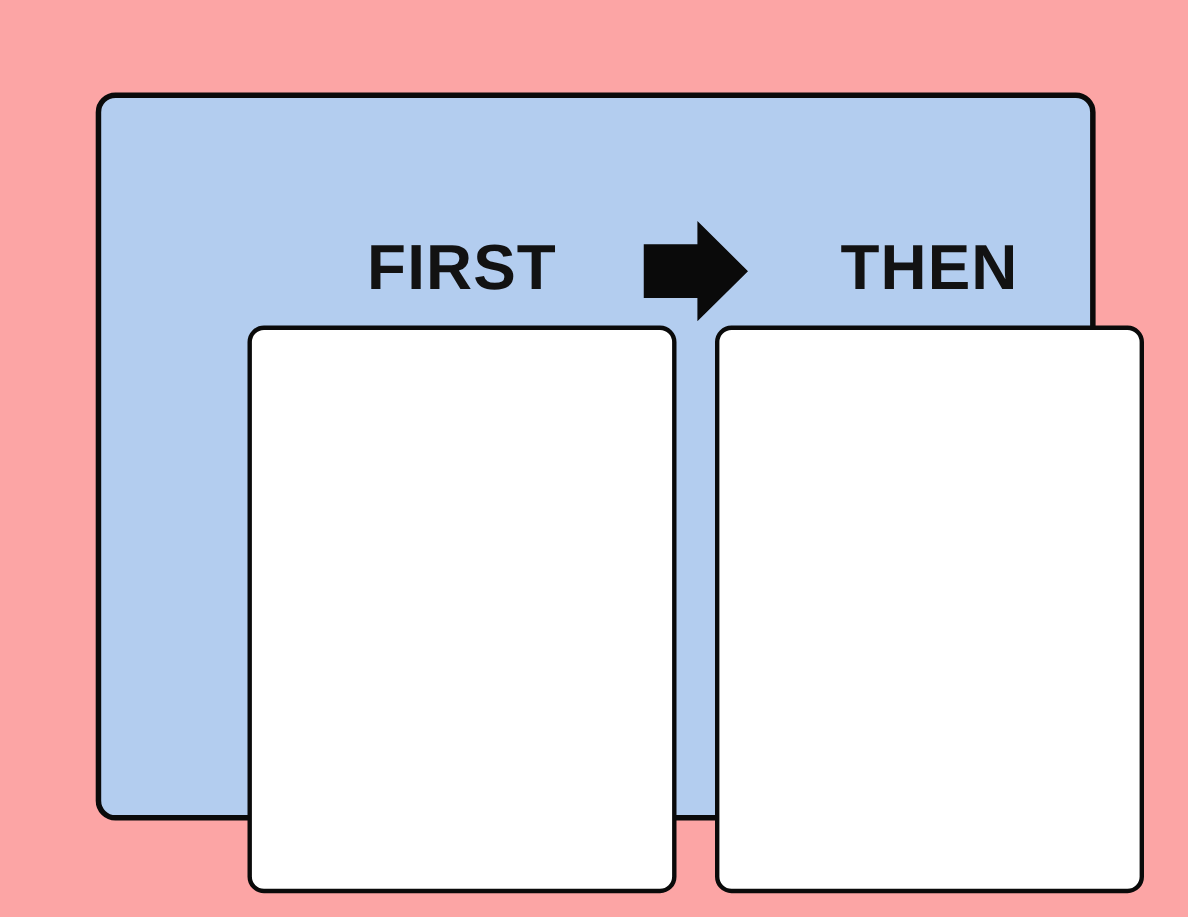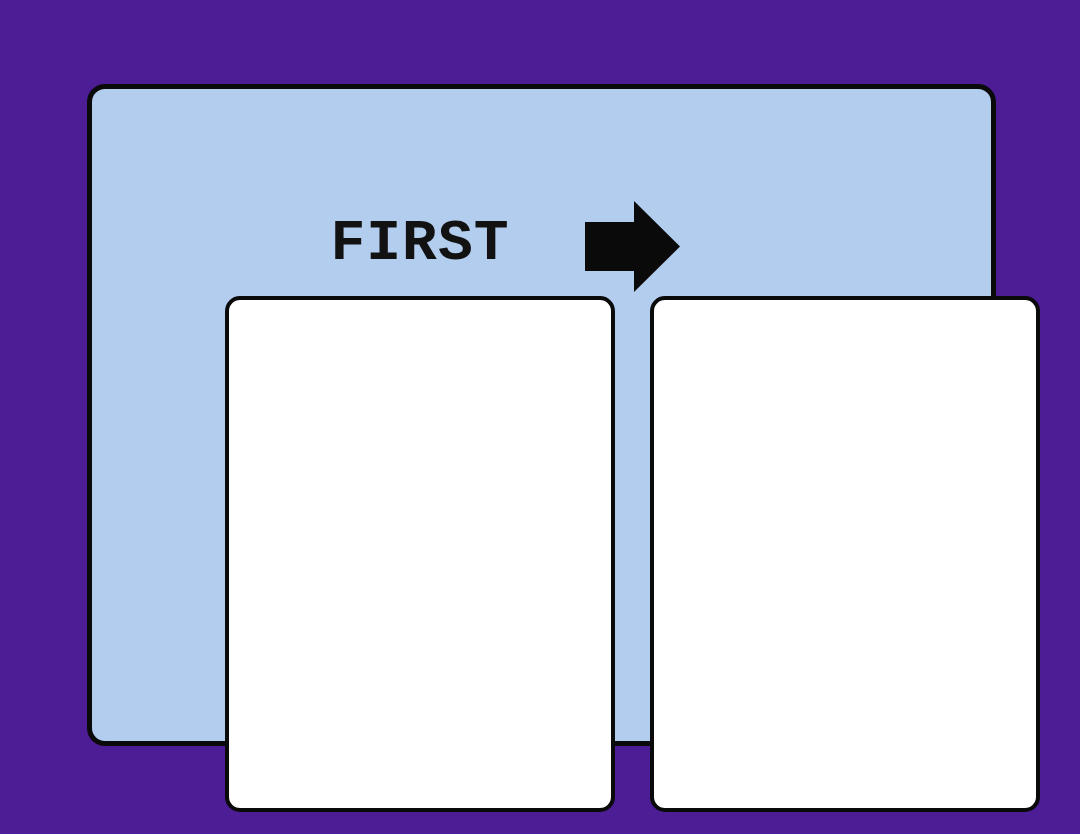--- a/index.html
+++ b/index.html
@@ -5,23 +5,22 @@
   html, body {
     margin: 0;
     padding: 0;
     background: #ffffff;
     font-family: "Liberation Sans", sans-serif;
   }
   .canvas {
     position: relative;
     width: 1080px;
     height: 834px;
-    background: #4c1d95;
+    background: #fca5a5;
     overflow: hidden;
-    font-family: Liberation Mono, monospace;
   }
   .board {
     position: absolute;
     left: 87px;
     top: 84px;
     width: 909px;
     height: 662px;
     box-sizing: border-box;
     background: var(--board-fill, #B3CDEF);
     border: 5px solid var(--line, #0a0a0a);
@@ -72,18 +71,19 @@
   <div class="board">
 
     <div class="header-label label-first">FIRST</div>
 
     <div class="arrow">
       <svg viewBox="0 0 95 91" xmlns="http://www.w3.org/2000/svg" aria-hidden="true">
         <polygon points="0,21 49,21 49,0 95,45.5 49,91 49,70 0,70" fill="#0a0a0a"></polygon>
       </svg>
     </div>
 
+    <div class="header-label label-then">THEN</div>
 
     <div class="panel panel-first"></div>
     <div class="panel panel-then"></div>
 
   </div>
 </div>
 
 </body></html>

